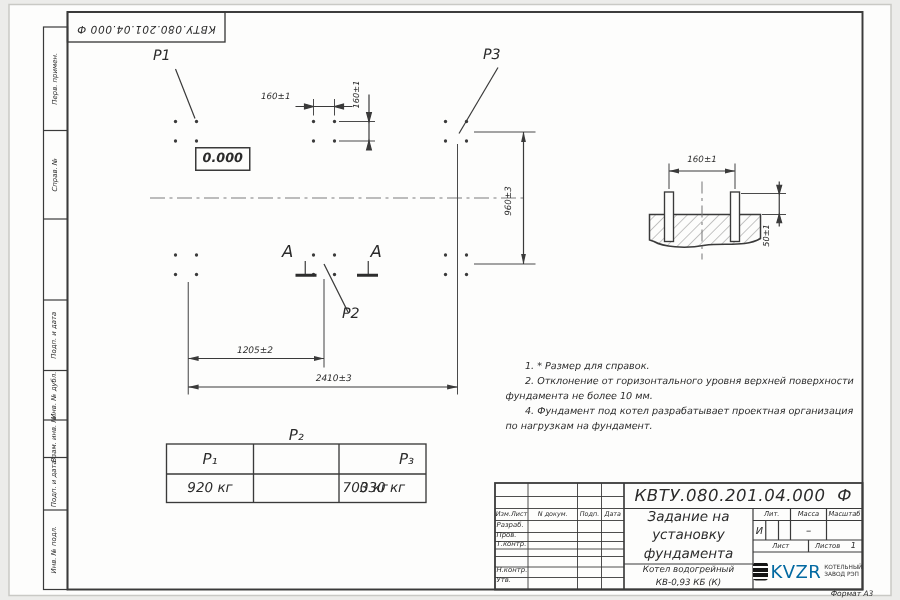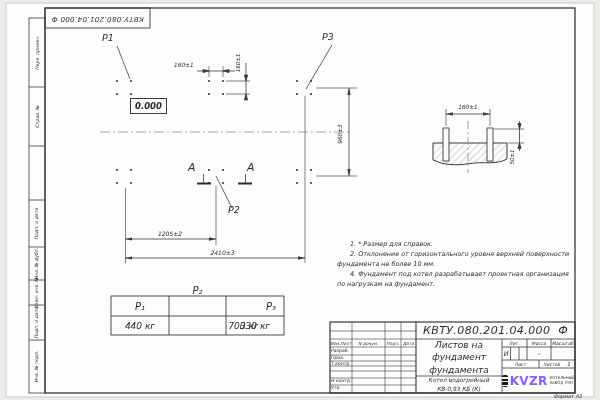--- a/index.html
+++ b/index.html
@@ -13,21 +13,21 @@
   .rot{transform:rotate(-90deg);white-space:nowrap;font-style:italic;color:#2b2b2b;}
   .flip{transform:rotate(180deg);white-space:nowrap;}
   .strip{position:absolute;left:29px;width:16px;display:flex;align-items:center;justify-content:center;}
   .strip span{transform:rotate(-90deg);white-space:nowrap;font-size:4.6px;font-style:italic;color:#2b2b2b;}
   .notes{position:absolute;left:337px;top:240px;width:236px;}
   .notes p{margin:0;font-size:6.4px;line-height:1.55;font-style:italic;color:#2b2b2b;text-indent:13px;}
   .cellT{position:absolute;display:flex;align-items:center;justify-content:center;
          font-style:italic;color:#2b2b2b;text-align:center;}
   .logoIcon{width:13px;height:12px;border-radius:2px;
             background:repeating-linear-gradient(180deg,#141414 0 2.4px,#fbfbfa 2.4px 3.6px);}
-  .logoWord{font-style:normal;font-weight:700;font-size:12px;color:#8b5cf6;letter-spacing:.3px;}
+  .logoWord{font-style:normal;font-weight:400;font-size:12px;color:#0369a1;letter-spacing:.3px;}
   .logoSub{font-style:normal;font-size:3.9px;color:#333;line-height:1.25;text-align:left;}
 </style>
 </head>
 <body>
 
 <div class="stage">
 
   <svg width="600" height="400" viewBox="0 0 600 400">
     <defs>
       <pattern id="hatch" patternUnits="userSpaceOnUse" width="5" height="5" patternTransform="rotate(45)">
@@ -234,40 +234,40 @@
 
   <div class="notes">
     <p>1. * Размер для справок.</p>
     <p>2. Отклонение от горизонтального уровня верхней поверхности фундамента не более 10 мм.</p>
     <p>4. Фундамент под котел разрабатывает проектная организация по нагрузкам на фундамент.</p>
   </div>
 
   <div class="cellT" style="left:111px;top:296px;width:58px;height:20px;font-size:10px;">P₁</div>
   <div class="cellT" style="left:169px;top:280px;width:57px;height:20px;font-size:10px;">P₂</div>
   <div class="cellT" style="left:226px;top:296px;width:58px;height:20px;font-size:10px;margin-left:16px;">P₃</div>
-  <div class="cellT" style="left:111px;top:316px;width:58px;height:19px;font-size:9px;">440 кг</div>
+  <div class="cellT" style="left:111px;top:316px;width:58px;height:19px;font-size:9px;">920 кг</div>
   <div class="cellT" style="left:169px;top:316px;width:57px;height:19px;font-size:9px;margin-left:46px;">700 кг</div>
   <div class="cellT" style="left:226px;top:316px;width:58px;height:19px;font-size:9px;">330 кг</div>
 
   <div class="cellT" style="left:416px;top:322px;width:159px;height:17px;font-size:11px;letter-spacing:.4px;white-space:pre;">КВТУ.080.201.04.000  Ф</div>
 
   <div class="cellT" style="left:330px;top:339px;width:22px;height:8px;font-size:4.3px;">Изм.Лист</div>
   <div class="cellT" style="left:352px;top:339px;width:33px;height:8px;font-size:4.3px;">N докум.</div>
   <div class="cellT" style="left:385px;top:339px;width:16px;height:8px;font-size:4.3px;">Подп.</div>
   <div class="cellT" style="left:401px;top:339px;width:15px;height:8px;font-size:4.3px;">Дата</div>
 
   <div class="t" style="left:331px;top:349px;font-size:4.6px;">Разраб.</div>
   <div class="t" style="left:331px;top:356px;font-size:4.6px;">Пров.</div>
   <div class="t" style="left:331px;top:361.5px;font-size:4.6px;">Т.контр.</div>
   <div class="t" style="left:331px;top:379px;font-size:4.6px;">Н.контр.</div>
   <div class="t" style="left:331px;top:386px;font-size:4.6px;">Утв.</div>
 
   <div class="cellT" style="left:416px;top:339px;width:86px;height:37px;flex-direction:column;font-size:9px;line-height:1.35;">
-    <span>Листов на</span>
-    <span>фундамент</span>
+    <span>Задание на</span>
+    <span>установку</span>
     <span>фундамента</span>
   </div>
   <div class="cellT" style="left:416px;top:376px;width:86px;height:17px;flex-direction:column;font-size:5.8px;line-height:1.5;">
     <span>Котел водогрейный</span>
     <span>КВ-0,93 КБ (К)</span>
   </div>
 
   <div class="cellT" style="left:502px;top:339px;width:25px;height:8px;font-size:4.5px;">Лит.</div>
   <div class="cellT" style="left:527px;top:339px;width:24px;height:8px;font-size:4.5px;">Масса</div>
   <div class="cellT" style="left:551px;top:339px;width:24px;height:8px;font-size:4.5px;">Масштаб</div>

